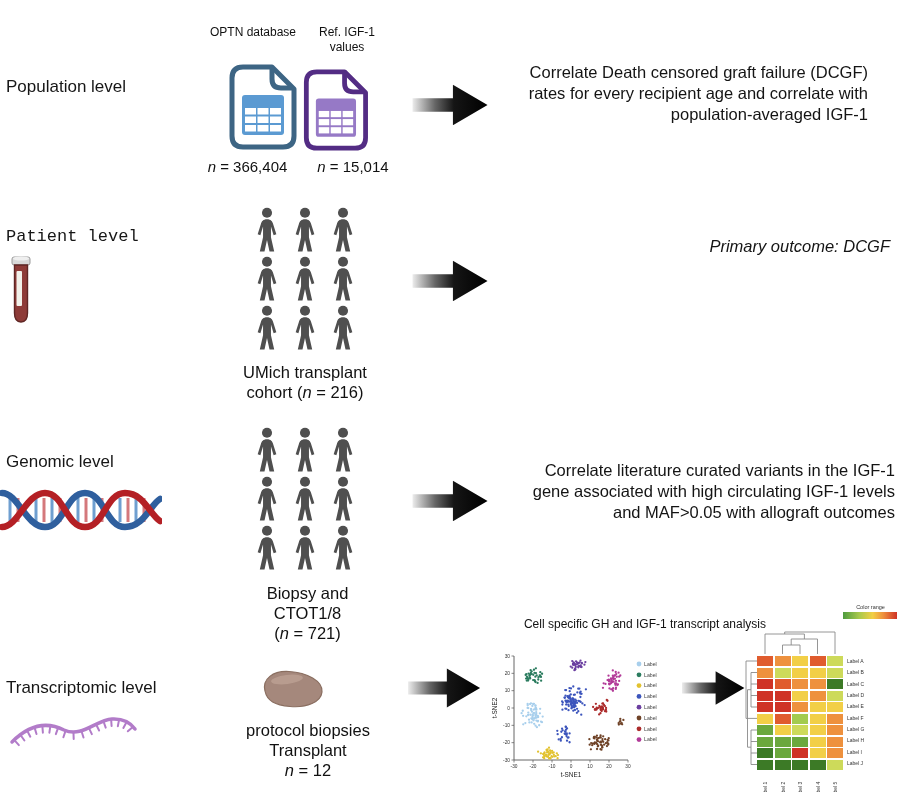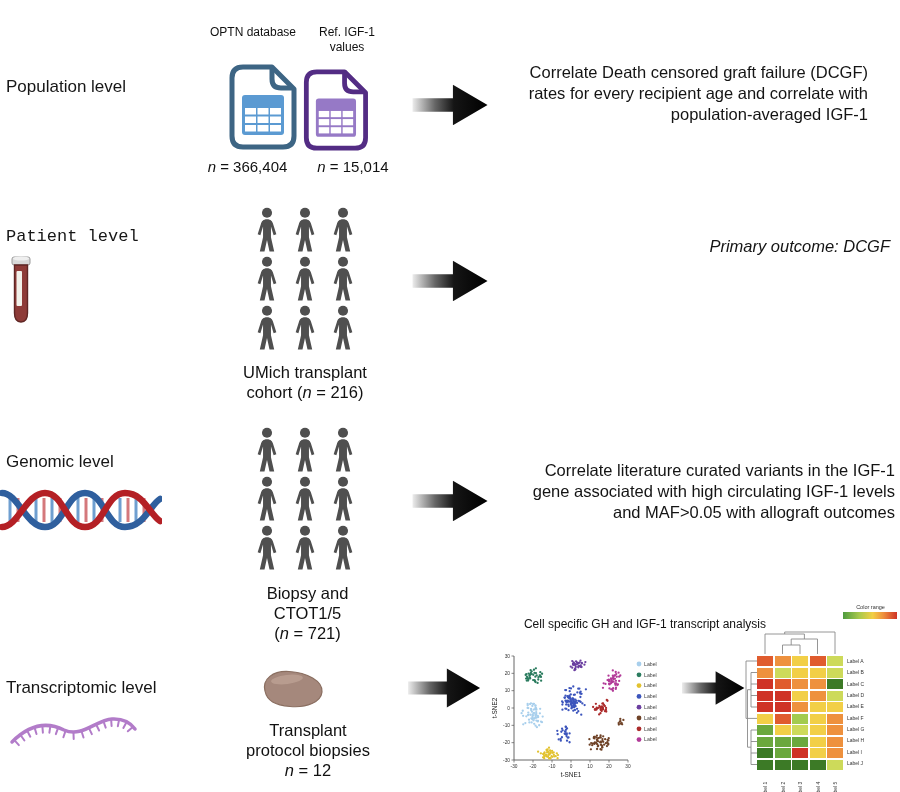--- a/index.html
+++ b/index.html
@@ -189,21 +189,21 @@
     <svg>
         <use href="#sym-person"></use>
       </svg>
     <svg>
         <use href="#sym-person"></use>
       </svg>
   </div>
 
   <div class="abs cap" style="left:240px;top:583px;width:135px;">
     <div>Biopsy and</div>
-    <div>CTOT1/5</div>
+    <div>CTOT1/8</div>
     <div>(<i>n</i> = 721)</div>
   </div>
 
   <svg class="abs" style="left:412px;top:476px;" width="78" height="50" viewBox="0 0 80 52">
     <polygon points="0,19 42,19 42,5 78,26 42,47 42,33 0,33" fill="url(#agrad)"></polygon>
   </svg>
 
   <div class="abs desc" style="left:510px;top:460px;width:385px;">Correlate literature curated variants in the IGF-1 gene associated with high circulating IGF-1 levels and MAF&gt;0.05 with allograft outcomes</div>
 
   <div class="abs hdr" style="left:475px;top:598px;width:340px;">Cell specific GH and IGF-1 transcript analysis</div>
@@ -230,22 +230,22 @@
       <line x1="118.7475814819336" y1="9.837910652160645" x2="115.3501246604099" y2="15.95814652554675" stroke="var(--rna-purple)" stroke-width="2" stroke-linecap="round"></line>
       <line x1="125.10983276367188" y1="14.67286491394043" x2="119.81705617616292" y2="19.2539691470612" stroke="var(--rna-purple)" stroke-width="2" stroke-linecap="round"></line>
     </svg>
 
   <svg class="abs" style="left:256px;top:666px;" width="74" height="46" viewBox="0 0 74 46">
     <path d="M9 25 C 6 13 17 4.5 33 5.5 C 51 6.5 67 15 66 26 C 65 36 51 42 34 40.5 C 19 39 11 35 9 25 Z" fill="var(--kidney-fill)" stroke="var(--kidney-stroke)" stroke-width="1.2"></path>
     <ellipse cx="31" cy="13.5" rx="16" ry="4.5" fill="#bfa395" opacity="0.75" transform="rotate(-7 31 13.5)"></ellipse>
   </svg>
 
   <div class="abs cap" style="left:228px;top:720px;width:160px;">
+    <div>protocol biopsies</div>
     <div>Transplant</div>
-    <div>protocol biopsies</div>
     <div><i>n</i> = 12</div>
   </div>
 
   <svg class="abs" style="left:408px;top:664px;" width="74" height="48" viewBox="0 0 80 52">
     <polygon points="0,19 42,19 42,5 78,26 42,47 42,33 0,33" fill="url(#agrad)"></polygon>
   </svg>
 
   <svg id="tsne-plot" class="abs" style="left:488px;top:642px;" width="205" height="150" viewBox="0 0 205 150">
       <line x1="26" y1="14" x2="26" y2="118" stroke="#555" stroke-width="0.9"></line>
       <line x1="26" y1="118" x2="140" y2="118" stroke="#555" stroke-width="0.9"></line>

